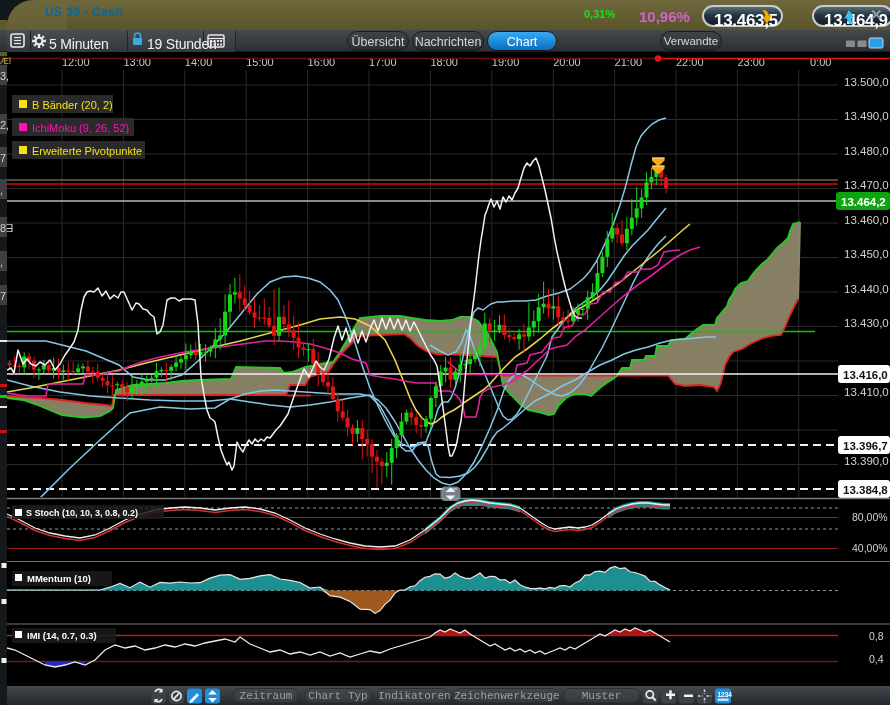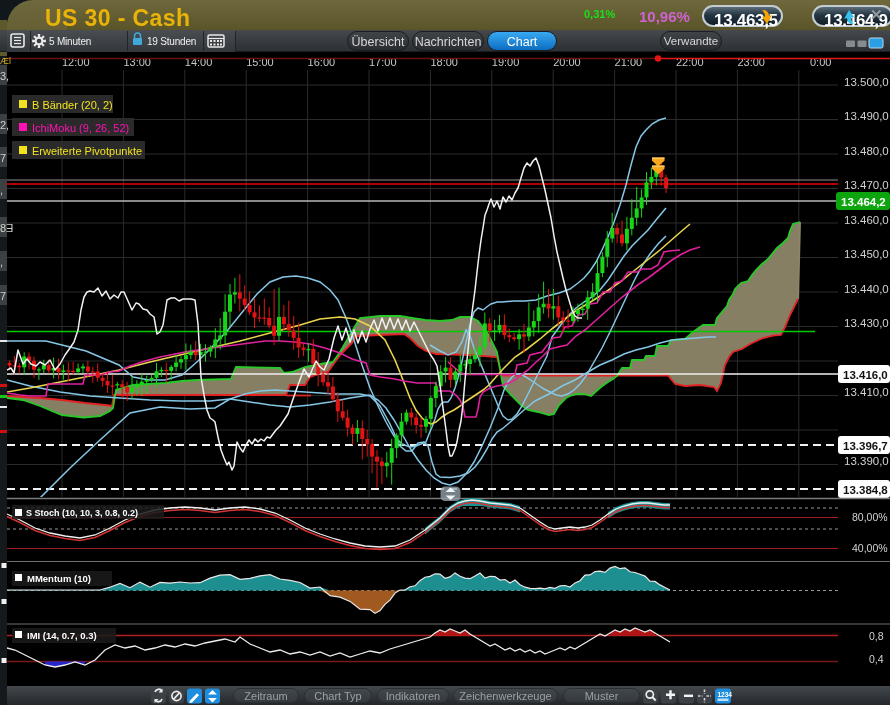--- a/index.html
+++ b/index.html
@@ -1,34 +1,34 @@
 <!DOCTYPE html>
 <html><head><meta charset="utf-8"><style>
 * { margin:0; padding:0; box-sizing:border-box; }
 html,body { -webkit-font-smoothing:antialiased; width:890px; height:705px; background:#000; font-family:"Liberation Sans", sans-serif; overflow:hidden; }
 #page { position:relative; width:890px; height:705px; background:#000; }
 #titlebar { position:absolute; left:0; top:0; width:890px; height:30px; background:linear-gradient(#6e683c,#5a5429); }
 #notch { position:absolute; left:0; top:0; width:44px; height:22px; background:#10181c; }
 #tabcorner { position:absolute; left:7px; top:0; width:60px; height:30px; background:linear-gradient(#6e683c,#655f33); border-top-left-radius:26px; }
 #lsliver { position:absolute; left:0; top:20px; width:7px; height:36px; background:#5e582d; }
-#title { position:absolute; left:45px; top:5px; font-size:23px; font-weight:bold; color:#eab308; letter-spacing:0.4px; }
+#title { position:absolute; left:45px; top:5px; font-size:12px; font-weight:bold; color:#0369a1; letter-spacing:0.4px; }
 #pct1 { position:absolute; left:584px; top:8px; font-size:11px; font-weight:bold; color:#19e019; }
 #pct2 { position:absolute; left:639px; top:8px; font-size:15px; font-weight:bold; color:#cf63cf; }
 .pill { position:absolute; top:5px; width:81px; height:22px; border-radius:12px; border:2px solid #c3cdd1; background:linear-gradient(#5c6c78,#243542 45%,#101d28); color:#fff; font-size:17px; font-weight:bold; text-align:left; padding:3.5px 0 0 10px; letter-spacing:-0.3px; }
 #pill1 { left:702px; }
 #pill2 { left:812px; }
 #closex { position:absolute; left:870px; top:6px; color:#8e9a9e; font-size:15px; font-weight:bold; }
 #toolbar { position:absolute; left:0; top:30px; width:890px; height:22px; background:linear-gradient(#45494d,#2c3034); border-bottom:1px solid #191b1d; }
 #seg { position:absolute; left:7px; top:30px; width:228px; height:22px; background:linear-gradient(#4a4e52,#33373b); }
 .sep { position:absolute; top:31px; width:1px; height:20px; background:#212427; }
-.tbtxt { position:absolute; top:35.5px; font-size:10px; color:#f0f0f0; letter-spacing:-0.2px; }
+.tbtxt { position:absolute; top:35.5px; font-size:14px; color:#f0f0f0; letter-spacing:-0.2px; }
 .tab { position:absolute; top:31px; height:20px; border-radius:10px; font-size:12.5px; color:#d6d6d6; text-align:center; padding-top:3px; background:linear-gradient(#404448,#292d31); border:1px solid #1b1d1f; }
 #tchart { background:linear-gradient(#38a9f2,#0d6dc0); color:#fff; }
 #bottombar { position:absolute; left:0; top:686px; width:890px; height:19px; background:linear-gradient(#43484d,#23272b); }
-.bbtn { position:absolute; top:688px; height:15px; border-radius:8px; background:linear-gradient(#41474c,#34393e); border:1px solid #2a2f33; color:#9aa0a5; font-size:11px; text-align:center; padding-top:1px; }
+.bbtn { position:absolute; top:688px; height:15px; border-radius:8px; background:linear-gradient(#41474c,#34393e); border:1px solid #2a2f33; color:#9aa0a5; font-size:11px; text-align:center; padding-top:1px;font-family:Liberation Mono, monospace; }
 svg { position:absolute; left:0; top:0; }
 </style></head>
 <body>
 <div id="page">
 <div id="titlebar"></div>
 <div id="notch"></div>
 <div id="tabcorner"></div>
 <div id="lsliver"></div>
 <div id="title">US 30 - Cash</div>
 <div id="pct1">0,31%</div>

